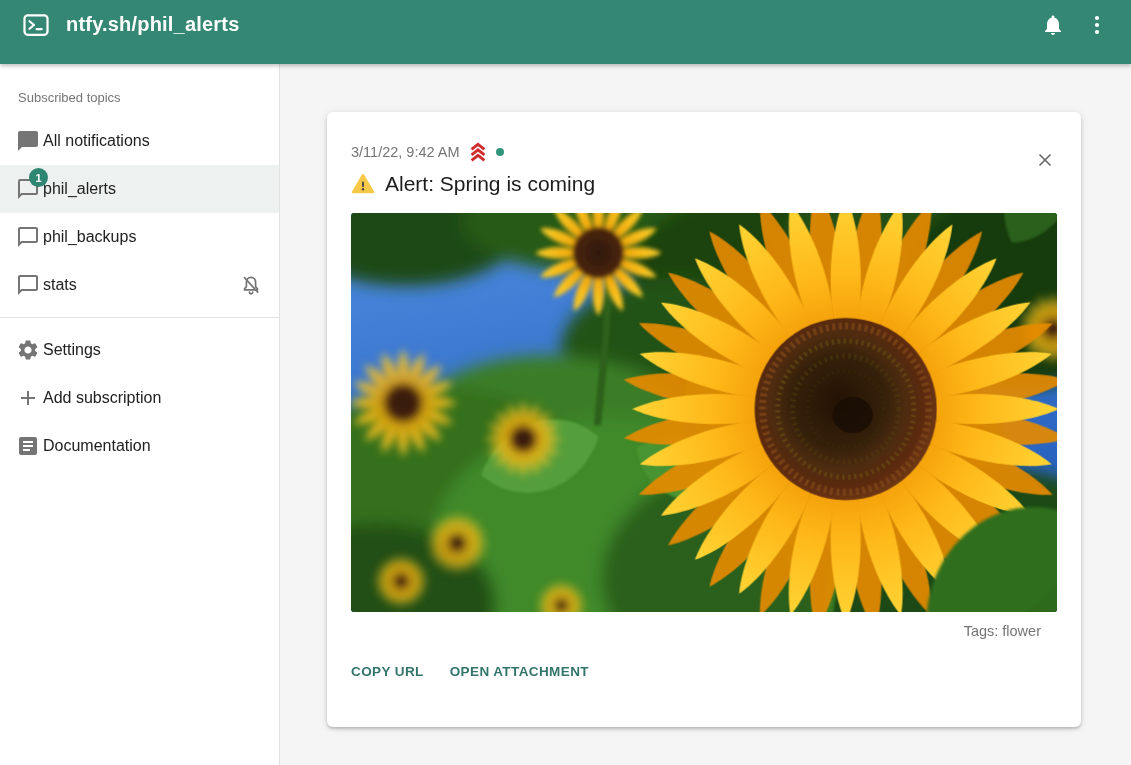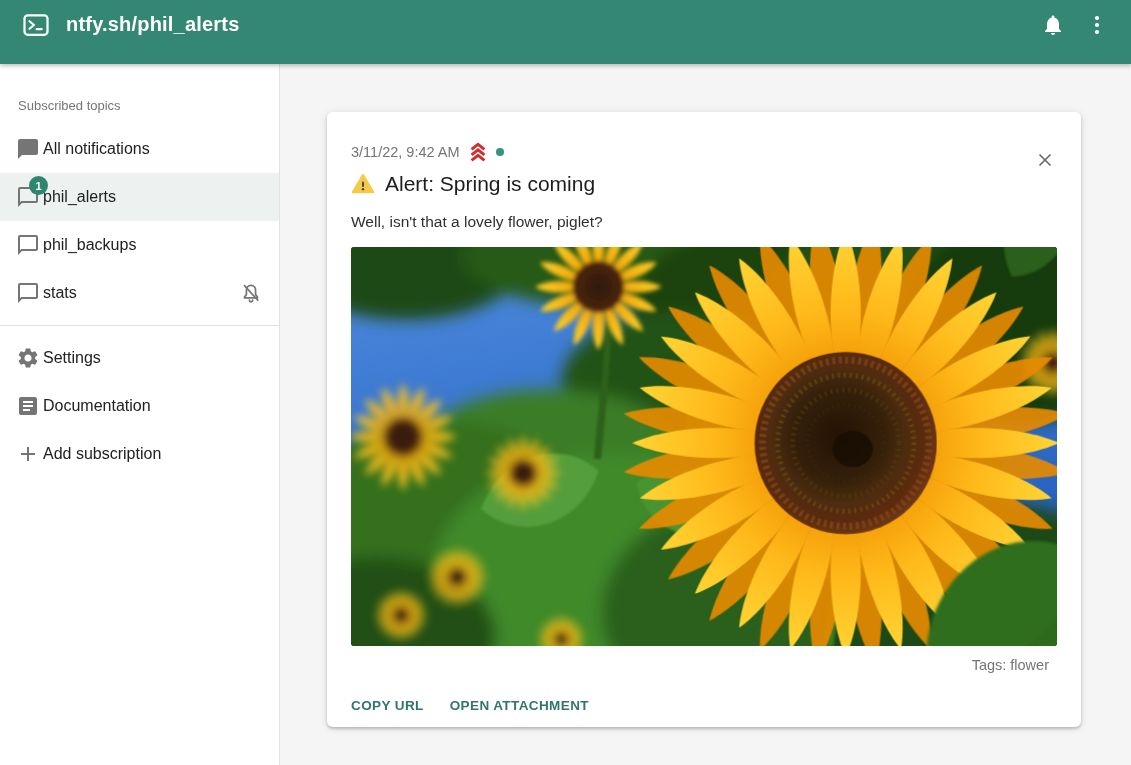--- a/index.html
+++ b/index.html
@@ -17,21 +17,21 @@
   .logo { width:30px; height:30px; margin-right:15px; display:flex; align-items:center; justify-content:center; }
   .app-title { font-size:20px; font-weight:bold; letter-spacing:.2px; }
   .appbar-actions { margin-left:auto; display:flex; align-items:center; }
   .iconbtn {
     width:44px; height:44px; border:none; background:transparent; color:#fff;
     display:flex; align-items:center; justify-content:center; cursor:pointer; border-radius:50%;
   }
   
   .sidebar {
     position:absolute; left:0; top:64px; width:280px; bottom:0; background:#fff;
-    border-right:1px solid #e2e2e2; z-index:10; padding-top:16px;
+    border-right:1px solid #e2e2e2; z-index:10; padding-top:8px;
   }
   .section-label { padding:18px 18px 12px 18px; font-size:13px; color:#757575; }
   .nav-item {
     height:48px; display:flex; align-items:center; padding:0 16px; gap:3px;
     font-size:16px; color:#212121; cursor:pointer; position:relative;
   }
   .nav-item.selected { background:#edf1f0; }
   .ic { width:24px; height:24px; flex:0 0 24px; color:#757575; display:flex; align-items:center; justify-content:center; }
   .ic svg { width:24px; height:24px; }
   .badge {
@@ -39,21 +39,21 @@
     background:#2e8570; color:#fff; font-size:11px; font-weight:bold;
     display:flex; align-items:center; justify-content:center;
   }
   .trail { margin-left:auto; color:#757575; width:24px; height:24px; }
   .divider { border:none; border-top:1px solid #e2e2e2; margin:8px 0; }
   
   .main { position:absolute; left:280px; top:64px; right:0; bottom:0; background:#f5f5f5; }
   .card {
     position:absolute; left:47px; top:48px; width:754px; height:615px; background:#fff;
     border-radius:6px; box-shadow:0 2px 3px rgba(0,0,0,.2), 0 1px 8px rgba(0,0,0,.1);
-    padding:29px 32px 20px 24px;
+    padding:29px 40px 20px 24px;
   }
   .card-head { display:flex; align-items:center; gap:7px; color:#757575; font-size:14.5px; }
   .close-btn {
     position:absolute; right:16px; top:28px; width:40px; height:40px; border:none; background:transparent;
     color:#666; cursor:pointer; display:flex; align-items:center; justify-content:center; border-radius:50%;
   }
   .ntitle { display:flex; align-items:center; gap:10px; margin-top:9px; font-size:21px; color:#1d1d1d; font-weight:normal;text-align:right; }
   .nbody { margin-top:7px; font-size:15.5px; color:#303030; }
   .attachment {
     margin-top:15px; width:706px; height:399px; border-radius:3px; overflow:hidden;
@@ -147,35 +147,35 @@
     <span class="ic">
       <svg viewBox="0 0 24 24" fill="#757575">
           <path d="M19.14 12.94c.04-.3.06-.61.06-.94 0-.32-.02-.64-.07-.94l2.03-1.58c.18-.14.23-.41.12-.61l-1.92-3.32c-.12-.22-.37-.29-.59-.22l-2.39.96c-.5-.38-1.03-.7-1.62-.94l-.36-2.54c-.04-.24-.24-.41-.48-.41h-3.84c-.24 0-.43.17-.47.41l-.36 2.54c-.59.24-1.13.57-1.62.94l-2.39-.96c-.22-.08-.47 0-.59.22L2.74 8.87c-.12.21-.08.47.12.61l2.03 1.58c-.05.3-.09.63-.09.94s.02.64.07.94l-2.03 1.58c-.18.14-.23.41-.12.61l1.92 3.32c.12.22.37.29.59.22l2.39-.96c.5.38 1.03.7 1.62.94l.36 2.54c.05.24.24.41.48.41h3.84c.24 0 .44-.17.47-.41l.36-2.54c.59-.24 1.13-.56 1.62-.94l2.39.96c.22.08.47 0 .59-.22l1.92-3.32c.12-.22.07-.47-.12-.61l-2.01-1.58zM12 15.6c-1.98 0-3.6-1.62-3.6-3.6s1.62-3.6 3.6-3.6 3.6 1.62 3.6 3.6-1.62 3.6-3.6 3.6z"></path>
         </svg>
     </span>
     <span>Settings</span>
   </div>
 
   <div class="nav-item">
     <span class="ic">
-      <svg viewBox="0 0 24 24" fill="#757575">
-          <path d="M19 3H5c-1.1 0-2 .9-2 2v14c0 1.1.9 2 2 2h14c1.1 0 2-.9 2-2V5c0-1.1-.9-2-2-2zm-5 14H7v-2h7v2zm3-4H7v-2h10v2zm0-4H7V7h10v2z"></path>
-        </svg>
-    </span>
-    <span>Documentation</span>
-  </div>
-
-  <div class="nav-item">
-    <span class="ic">
       <svg viewBox="0 0 24 24" fill="none" stroke="#757575" stroke-width="2">
           <line x1="12" y1="5" x2="12" y2="19"></line>
           <line x1="5" y1="12" x2="19" y2="12"></line>
         </svg>
     </span>
     <span>Add subscription</span>
+  </div>
+
+  <div class="nav-item">
+    <span class="ic">
+      <svg viewBox="0 0 24 24" fill="#757575">
+          <path d="M19 3H5c-1.1 0-2 .9-2 2v14c0 1.1.9 2 2 2h14c1.1 0 2-.9 2-2V5c0-1.1-.9-2-2-2zm-5 14H7v-2h7v2zm3-4H7v-2h10v2zm0-4H7V7h10v2z"></path>
+        </svg>
+    </span>
+    <span>Documentation</span>
   </div>
 </aside>
 
 <main class="main">
   <article class="card">
 
     <div class="card-head">
       <span>3/11/22, 9:42 AM</span>
       <span style="display:flex;">
         <svg viewBox="0 0 24 24" width="22" height="22" fill="none" stroke="#cf2e2e" stroke-width="3.2" stroke-linejoin="miter">
@@ -198,21 +198,20 @@
       <span style="display:flex;">
         <svg viewBox="0 0 24 24" width="24" height="24">
           <path d="M12 3.2 L22 20 H2 Z" fill="#f7c948" stroke="#f7c948" stroke-width="2.4" stroke-linejoin="round"></path>
           <rect x="11" y="9.4" width="2" height="5.6" rx="1" fill="#4a4a4a"></rect>
           <circle cx="12" cy="17.2" r="1.2" fill="#4a4a4a"></circle>
         </svg>
       </span>
       <span>Alert: Spring is coming</span>
     </h2>
 
-    <p class="nbody">Well, isn't that a lovely flower, piglet?</p>
 
     <span class="attachment">
       <svg viewBox="0 0 705 399" width="706" height="399" preserveAspectRatio="xMidYMid slice">
         <defs>
           <clipPath id="imgclip">
               <rect x="0" y="0" width="705" height="399" rx="3"></rect>
             </clipPath>
           <linearGradient id="sky" x1="0" y1="0" x2="0.25" y2="1">
             <stop offset="0" stop-color="#4f8ce0"></stop>
               <stop offset="1" stop-color="#1f5ab8"></stop>

